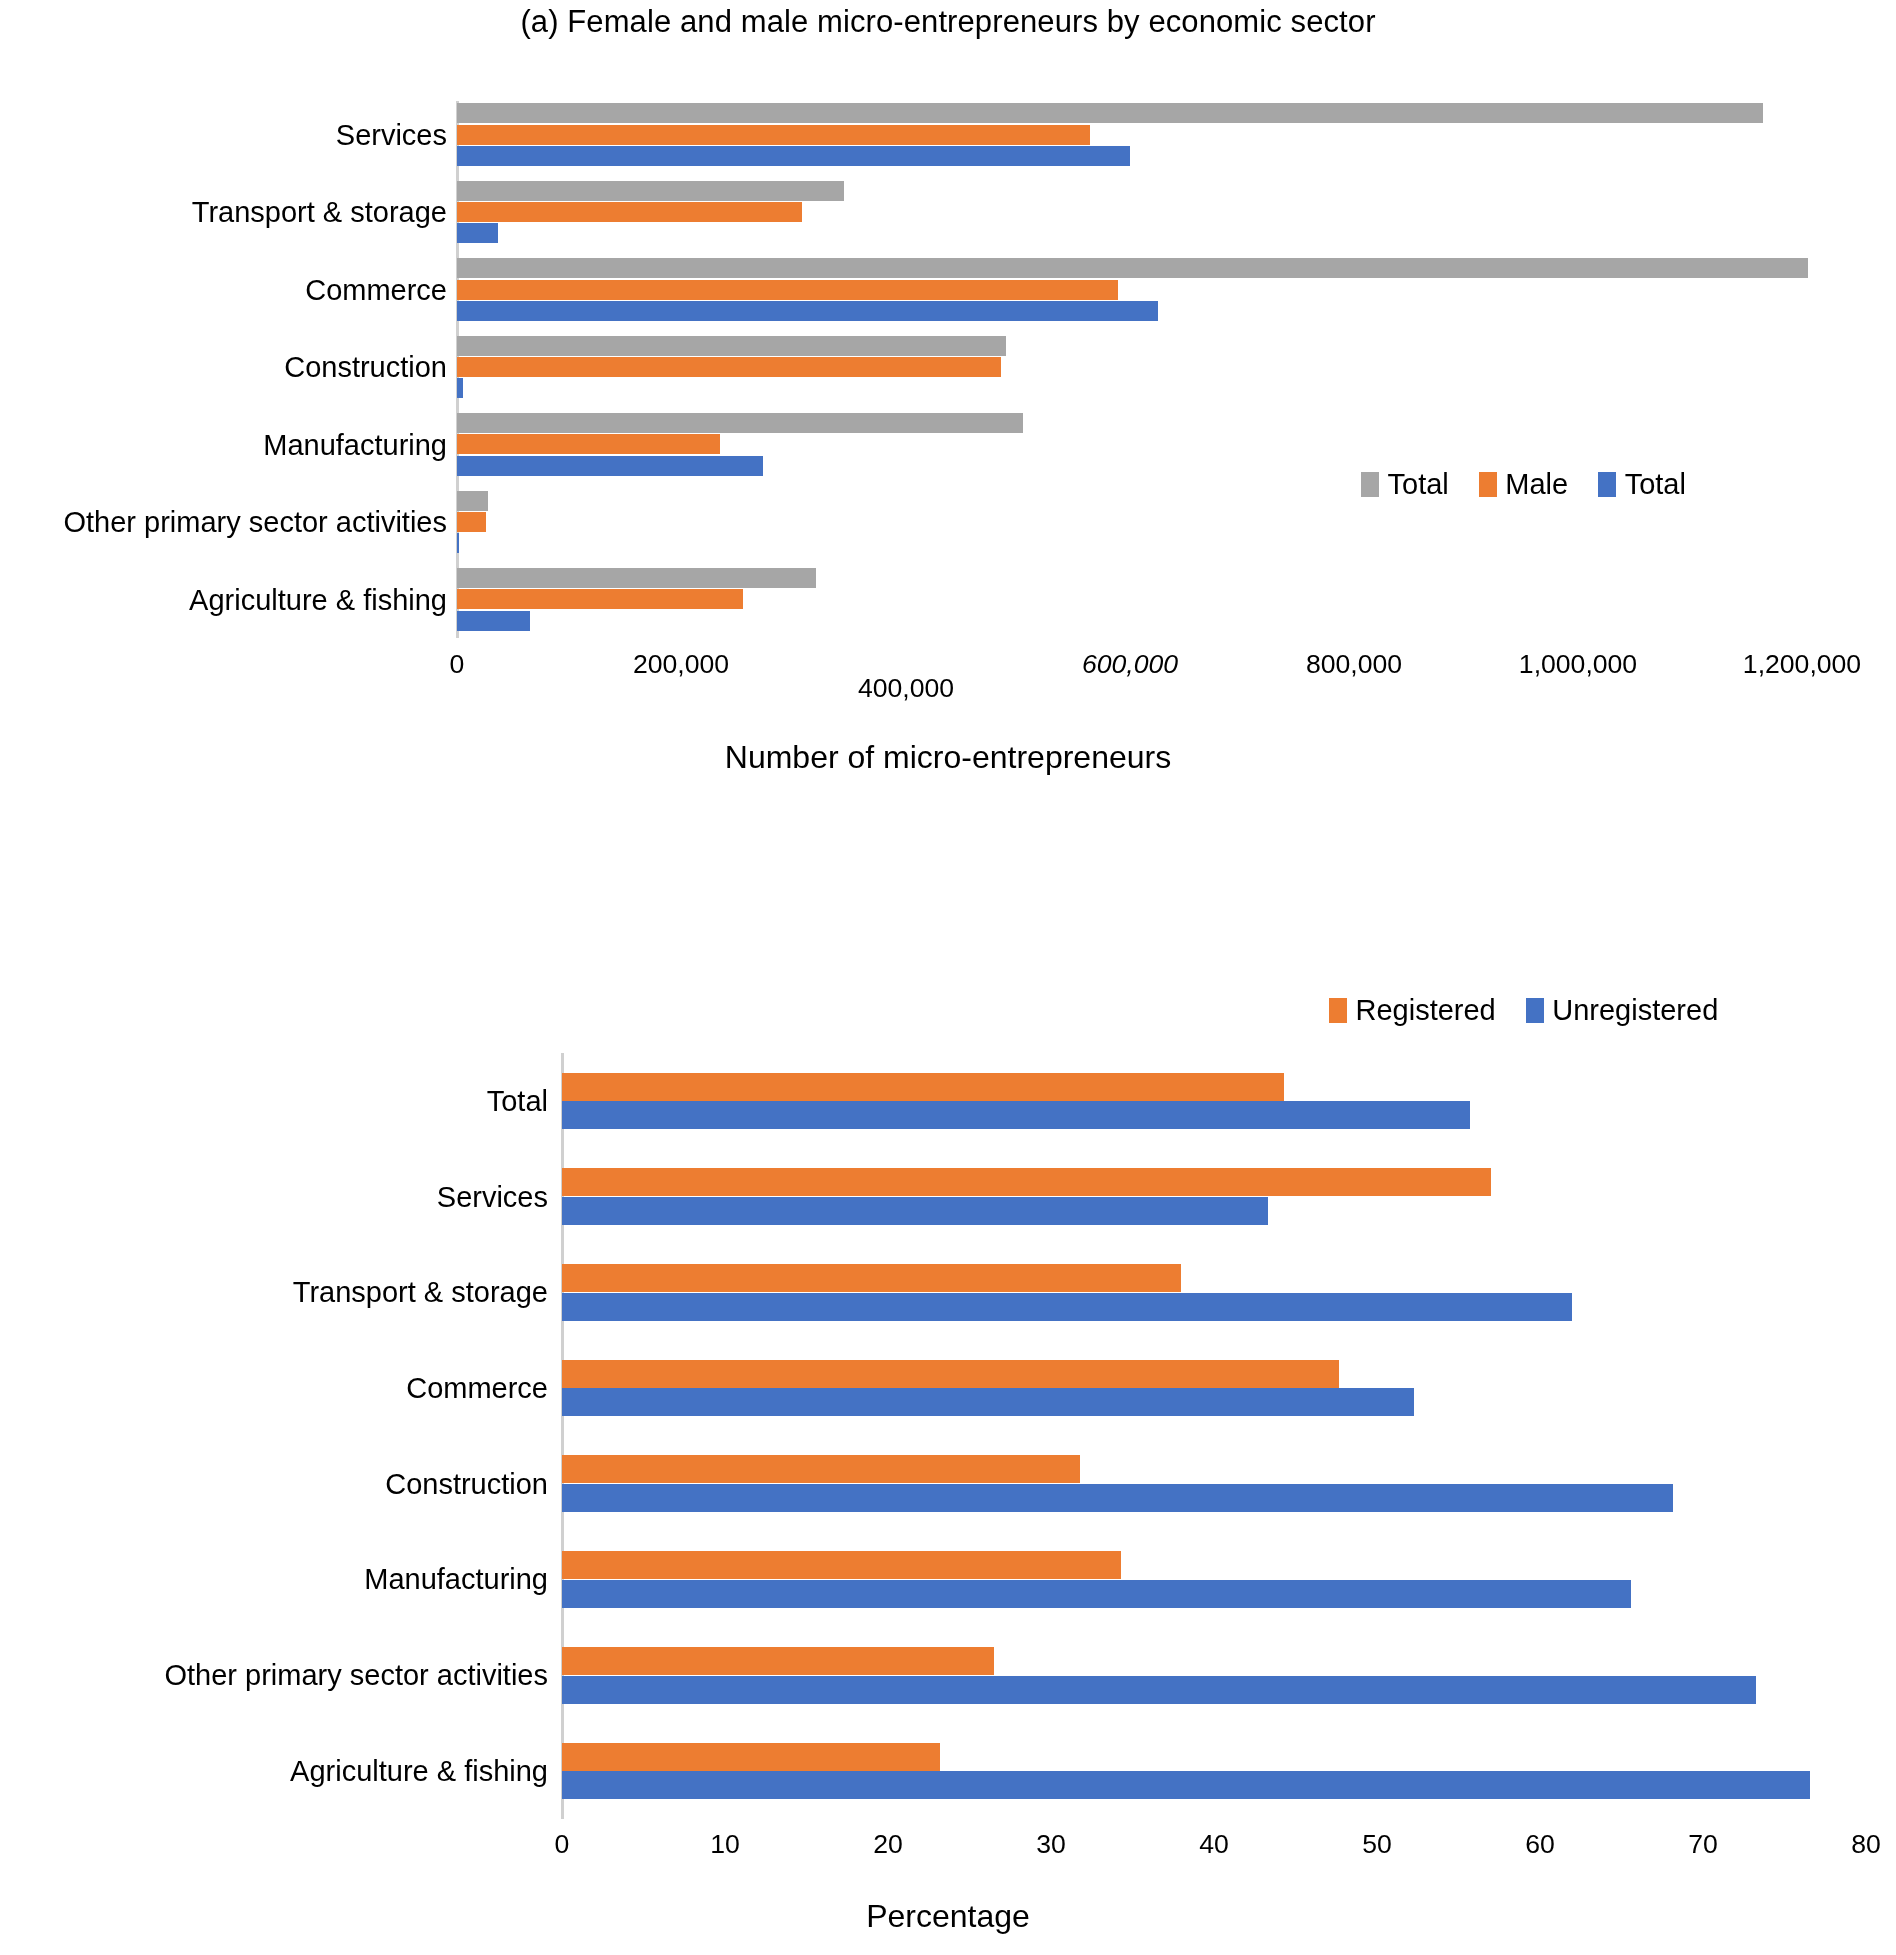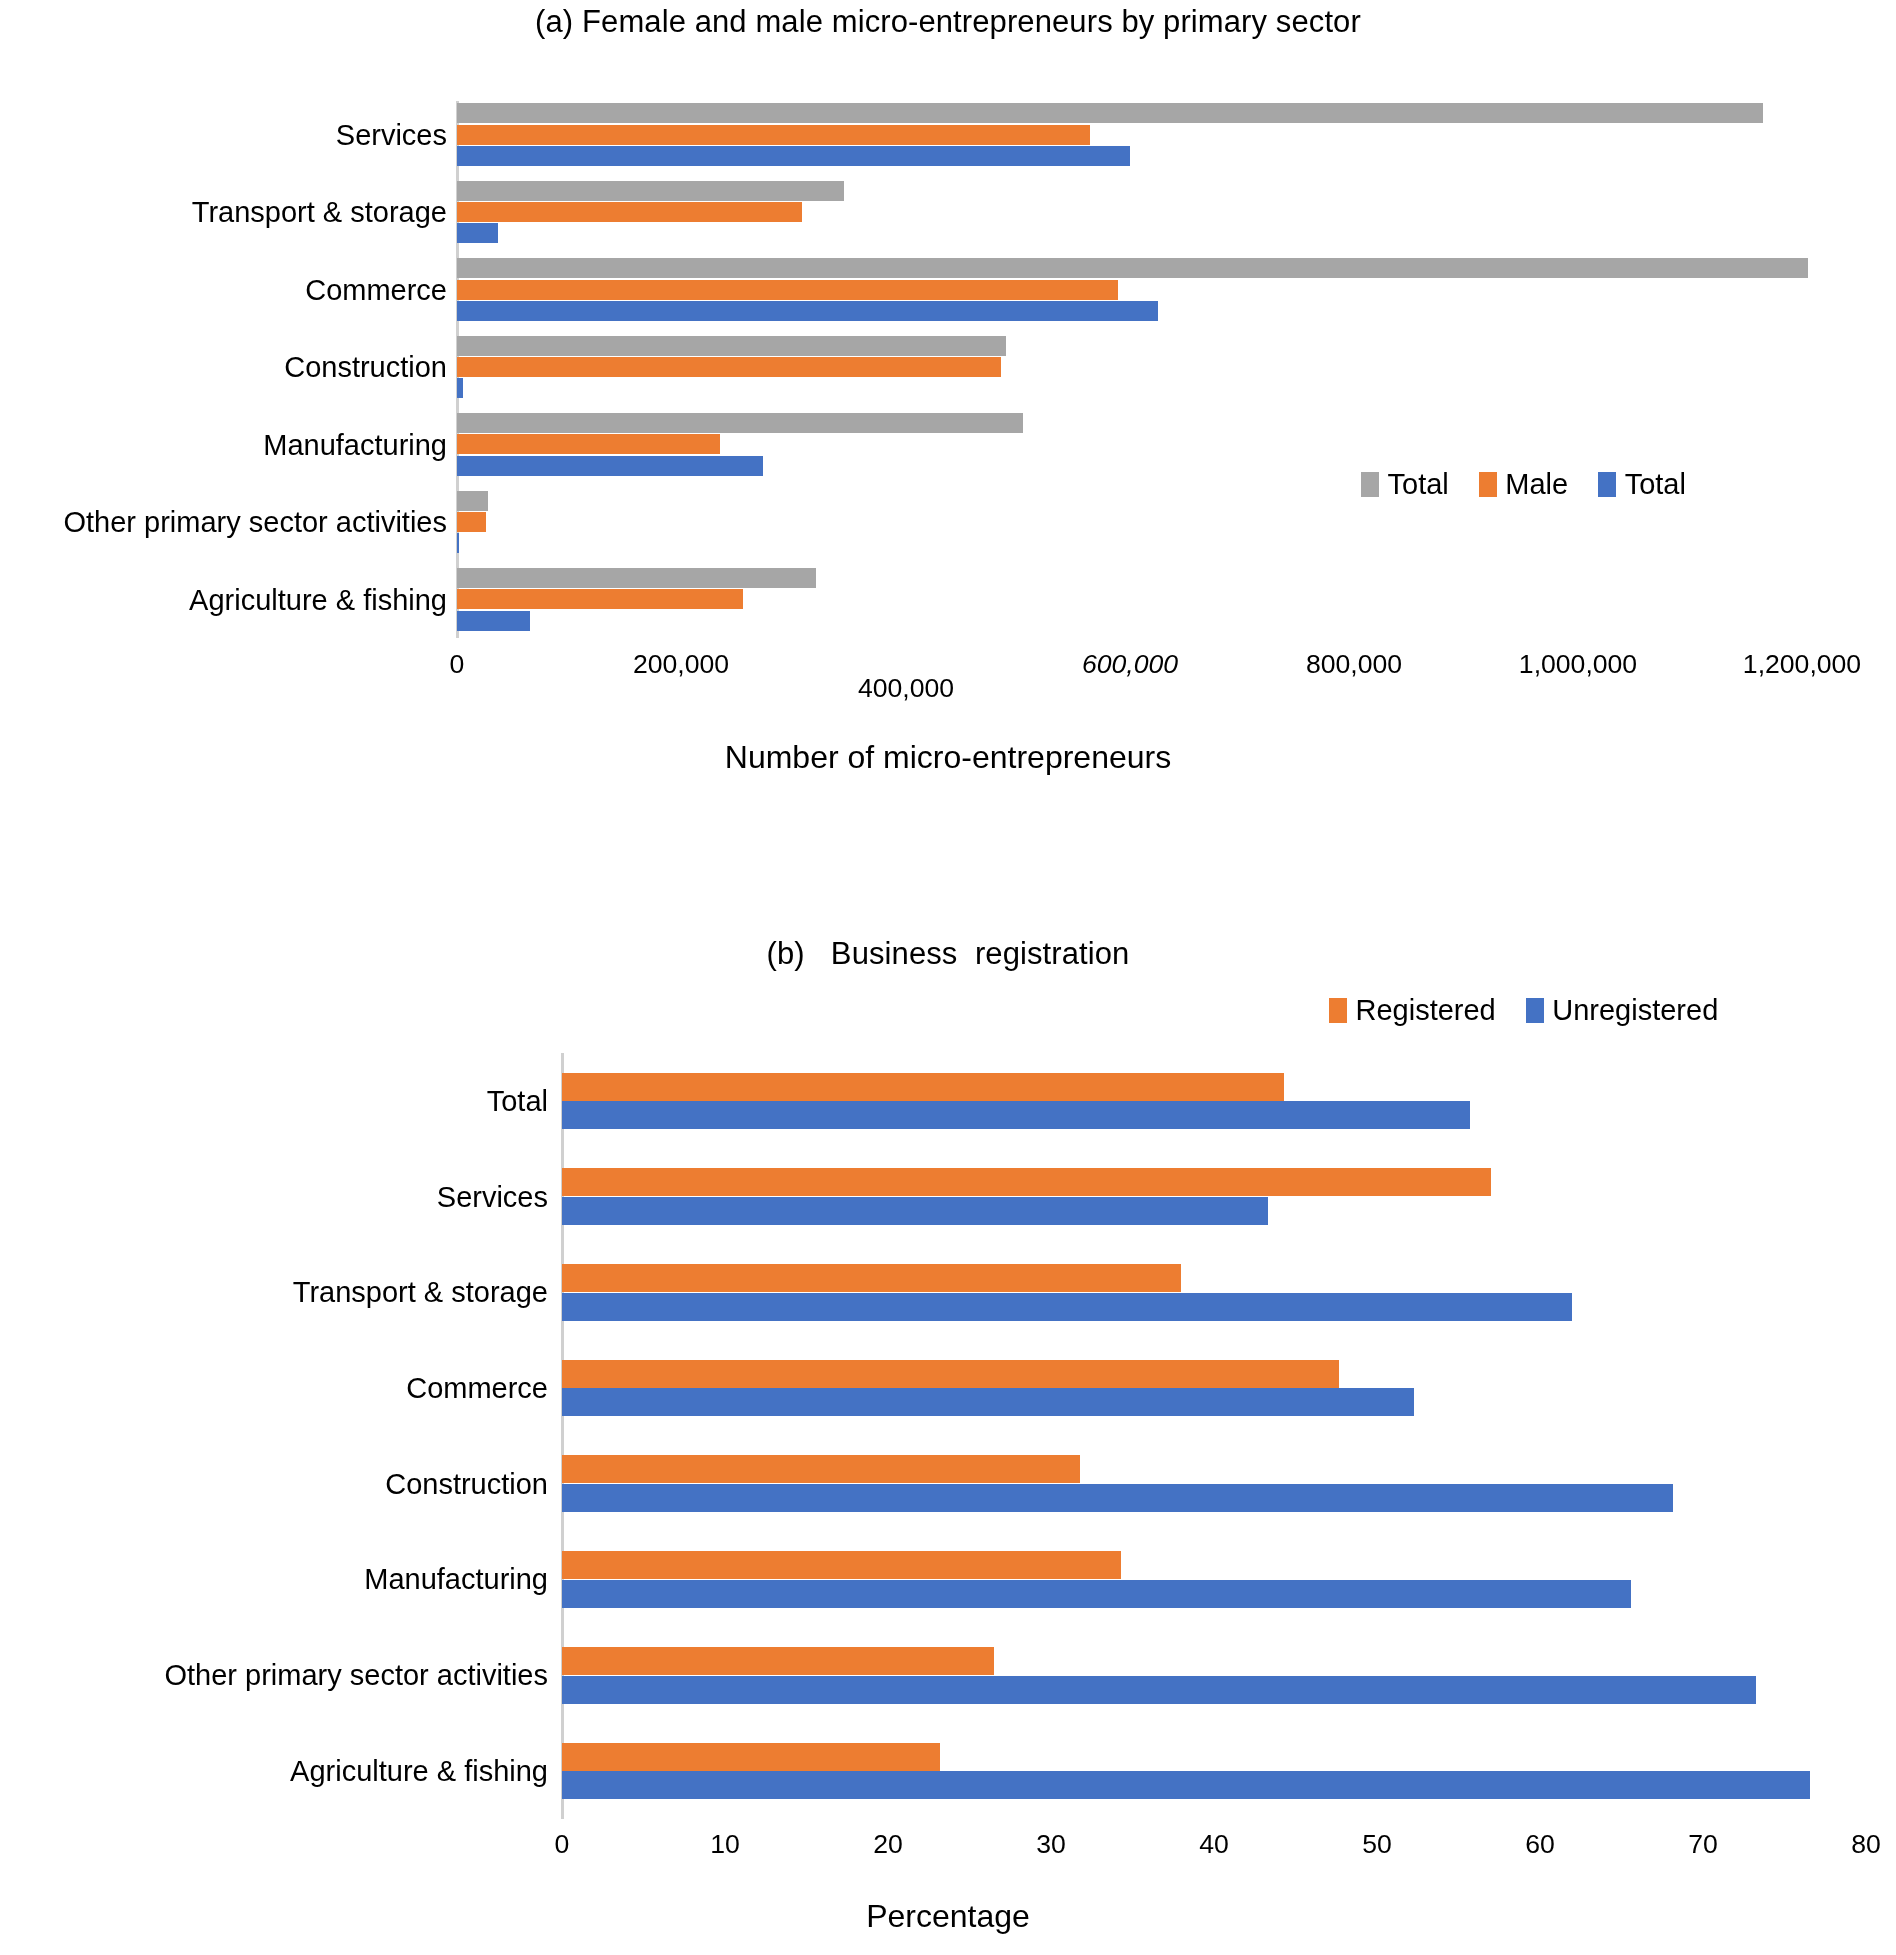--- a/index.html
+++ b/index.html
@@ -76,21 +76,21 @@
     gap: 30px;
     font-size: 29px;
   }
   .legend-item { display: flex; align-items: center; gap: 8.5px; white-space: nowrap; }
   .swatch { width: 18px; height: 24.5px; display: inline-block; }
 </style>
 </head>
 <body>
 
 <div class="panel" id="panel-a" style="top:0px;height:829px;">
-  <div class="panel-title" style="margin-top:4.3px;">(a) Female and male micro-entrepreneurs by primary sector</div>
+  <div class="panel-title" style="margin-top:4.3px;">(a) Female and male micro-entrepreneurs by economic sector</div>
 
   <div class="plot-wrap" id="plot-a" style="position:absolute;left:0;top:96px;width:1896px;height:574px;">
     <div class="cat-labels" id="cats-a" style="left:0;width:447px;height:542px;">
         <div class="cat-label" style="top: 39px;">Services</div>
         <div class="cat-label" style="top: 116px;">Transport &amp; storage</div>
         <div class="cat-label" style="top: 194px;">Commerce</div>
         <div class="cat-label" style="top: 271px;">Construction</div>
         <div class="cat-label" style="top: 349px;">Manufacturing</div>
         <div class="cat-label" style="top: 426px;">Other primary sector activities</div>
         <div class="cat-label" style="top: 504px;">Agriculture &amp; fishing</div>
@@ -142,21 +142,20 @@
         <span>Male</span>
       </div>
       <div class="legend-item">
         <span class="swatch" style="background: rgb(68, 114, 196);"></span>
         <span>Total</span>
       </div>
     </div>
 </div>
 
 <div class="panel" id="panel-b" style="top:925px;height:1031px;">
-  <div class="panel-title" style="margin-top:10.6px;">(b)   Business  registration</div>
 
   <div class="legend" id="legend-b" style="left:1329px;top:69px;">
       <div class="legend-item">
         <span class="swatch" style="background: rgb(237, 125, 49);"></span>
         <span>Registered</span>
       </div>
       <div class="legend-item">
         <span class="swatch" style="background: rgb(68, 114, 196);"></span>
         <span>Unregistered</span>
       </div>

